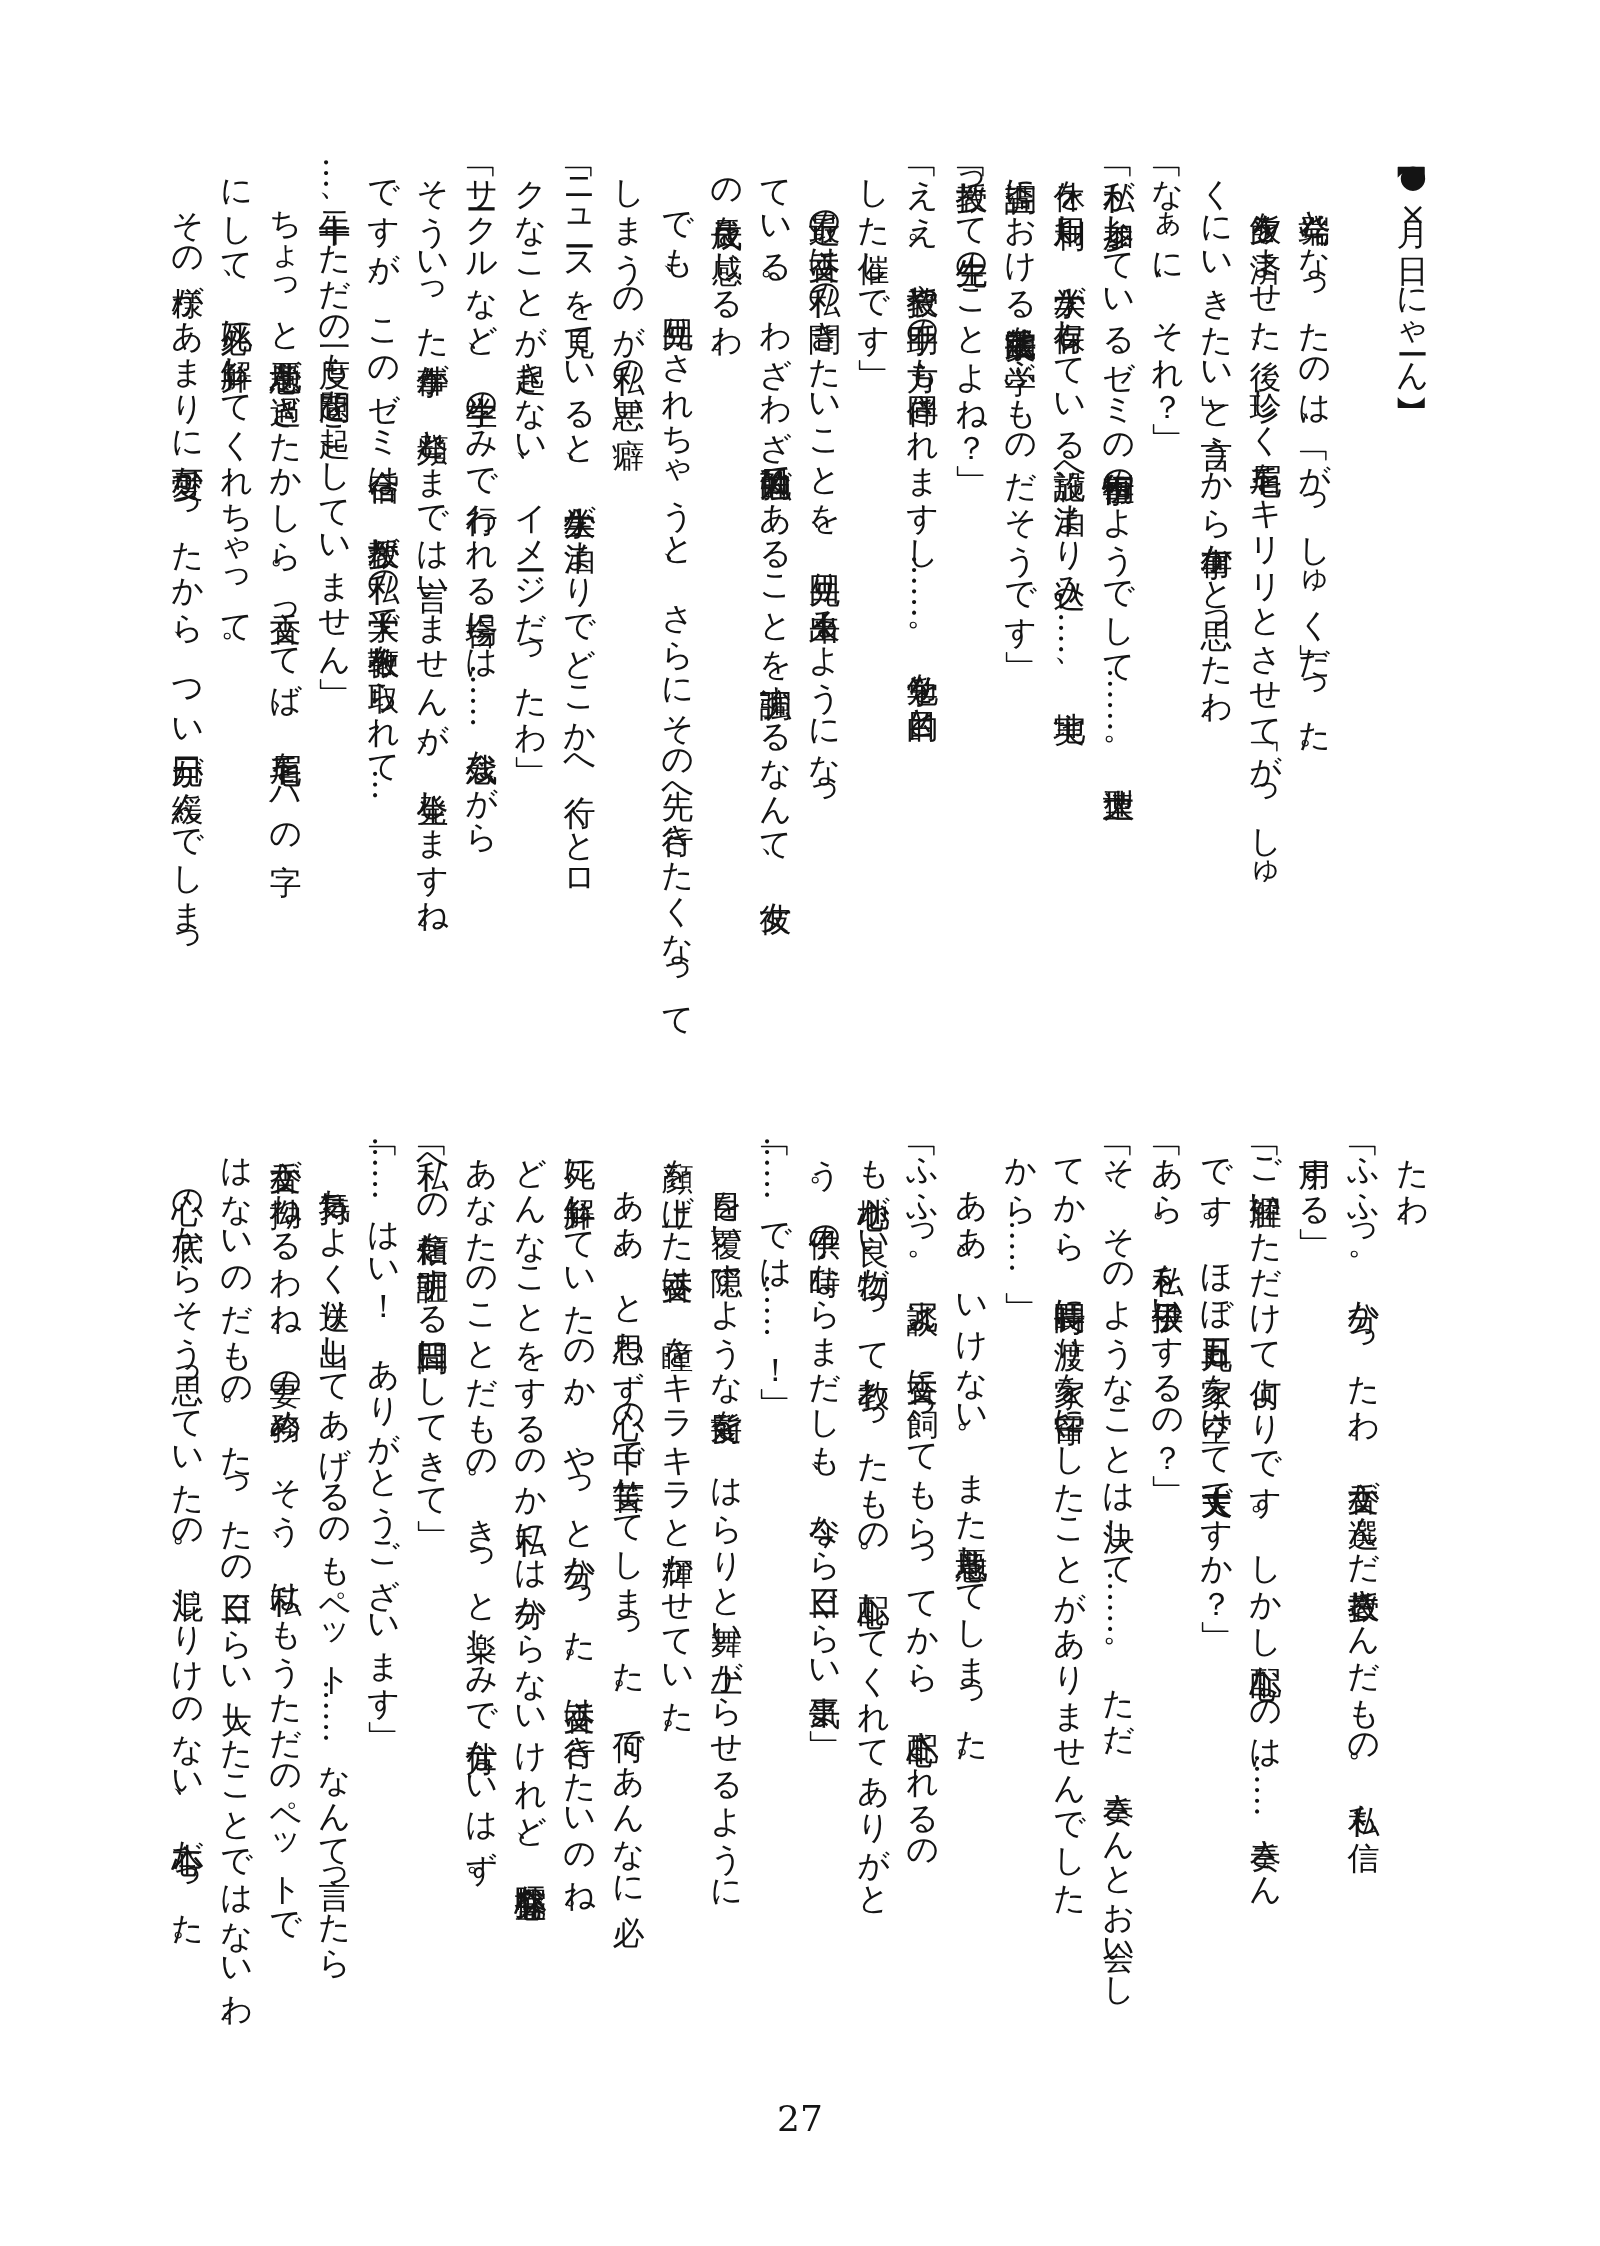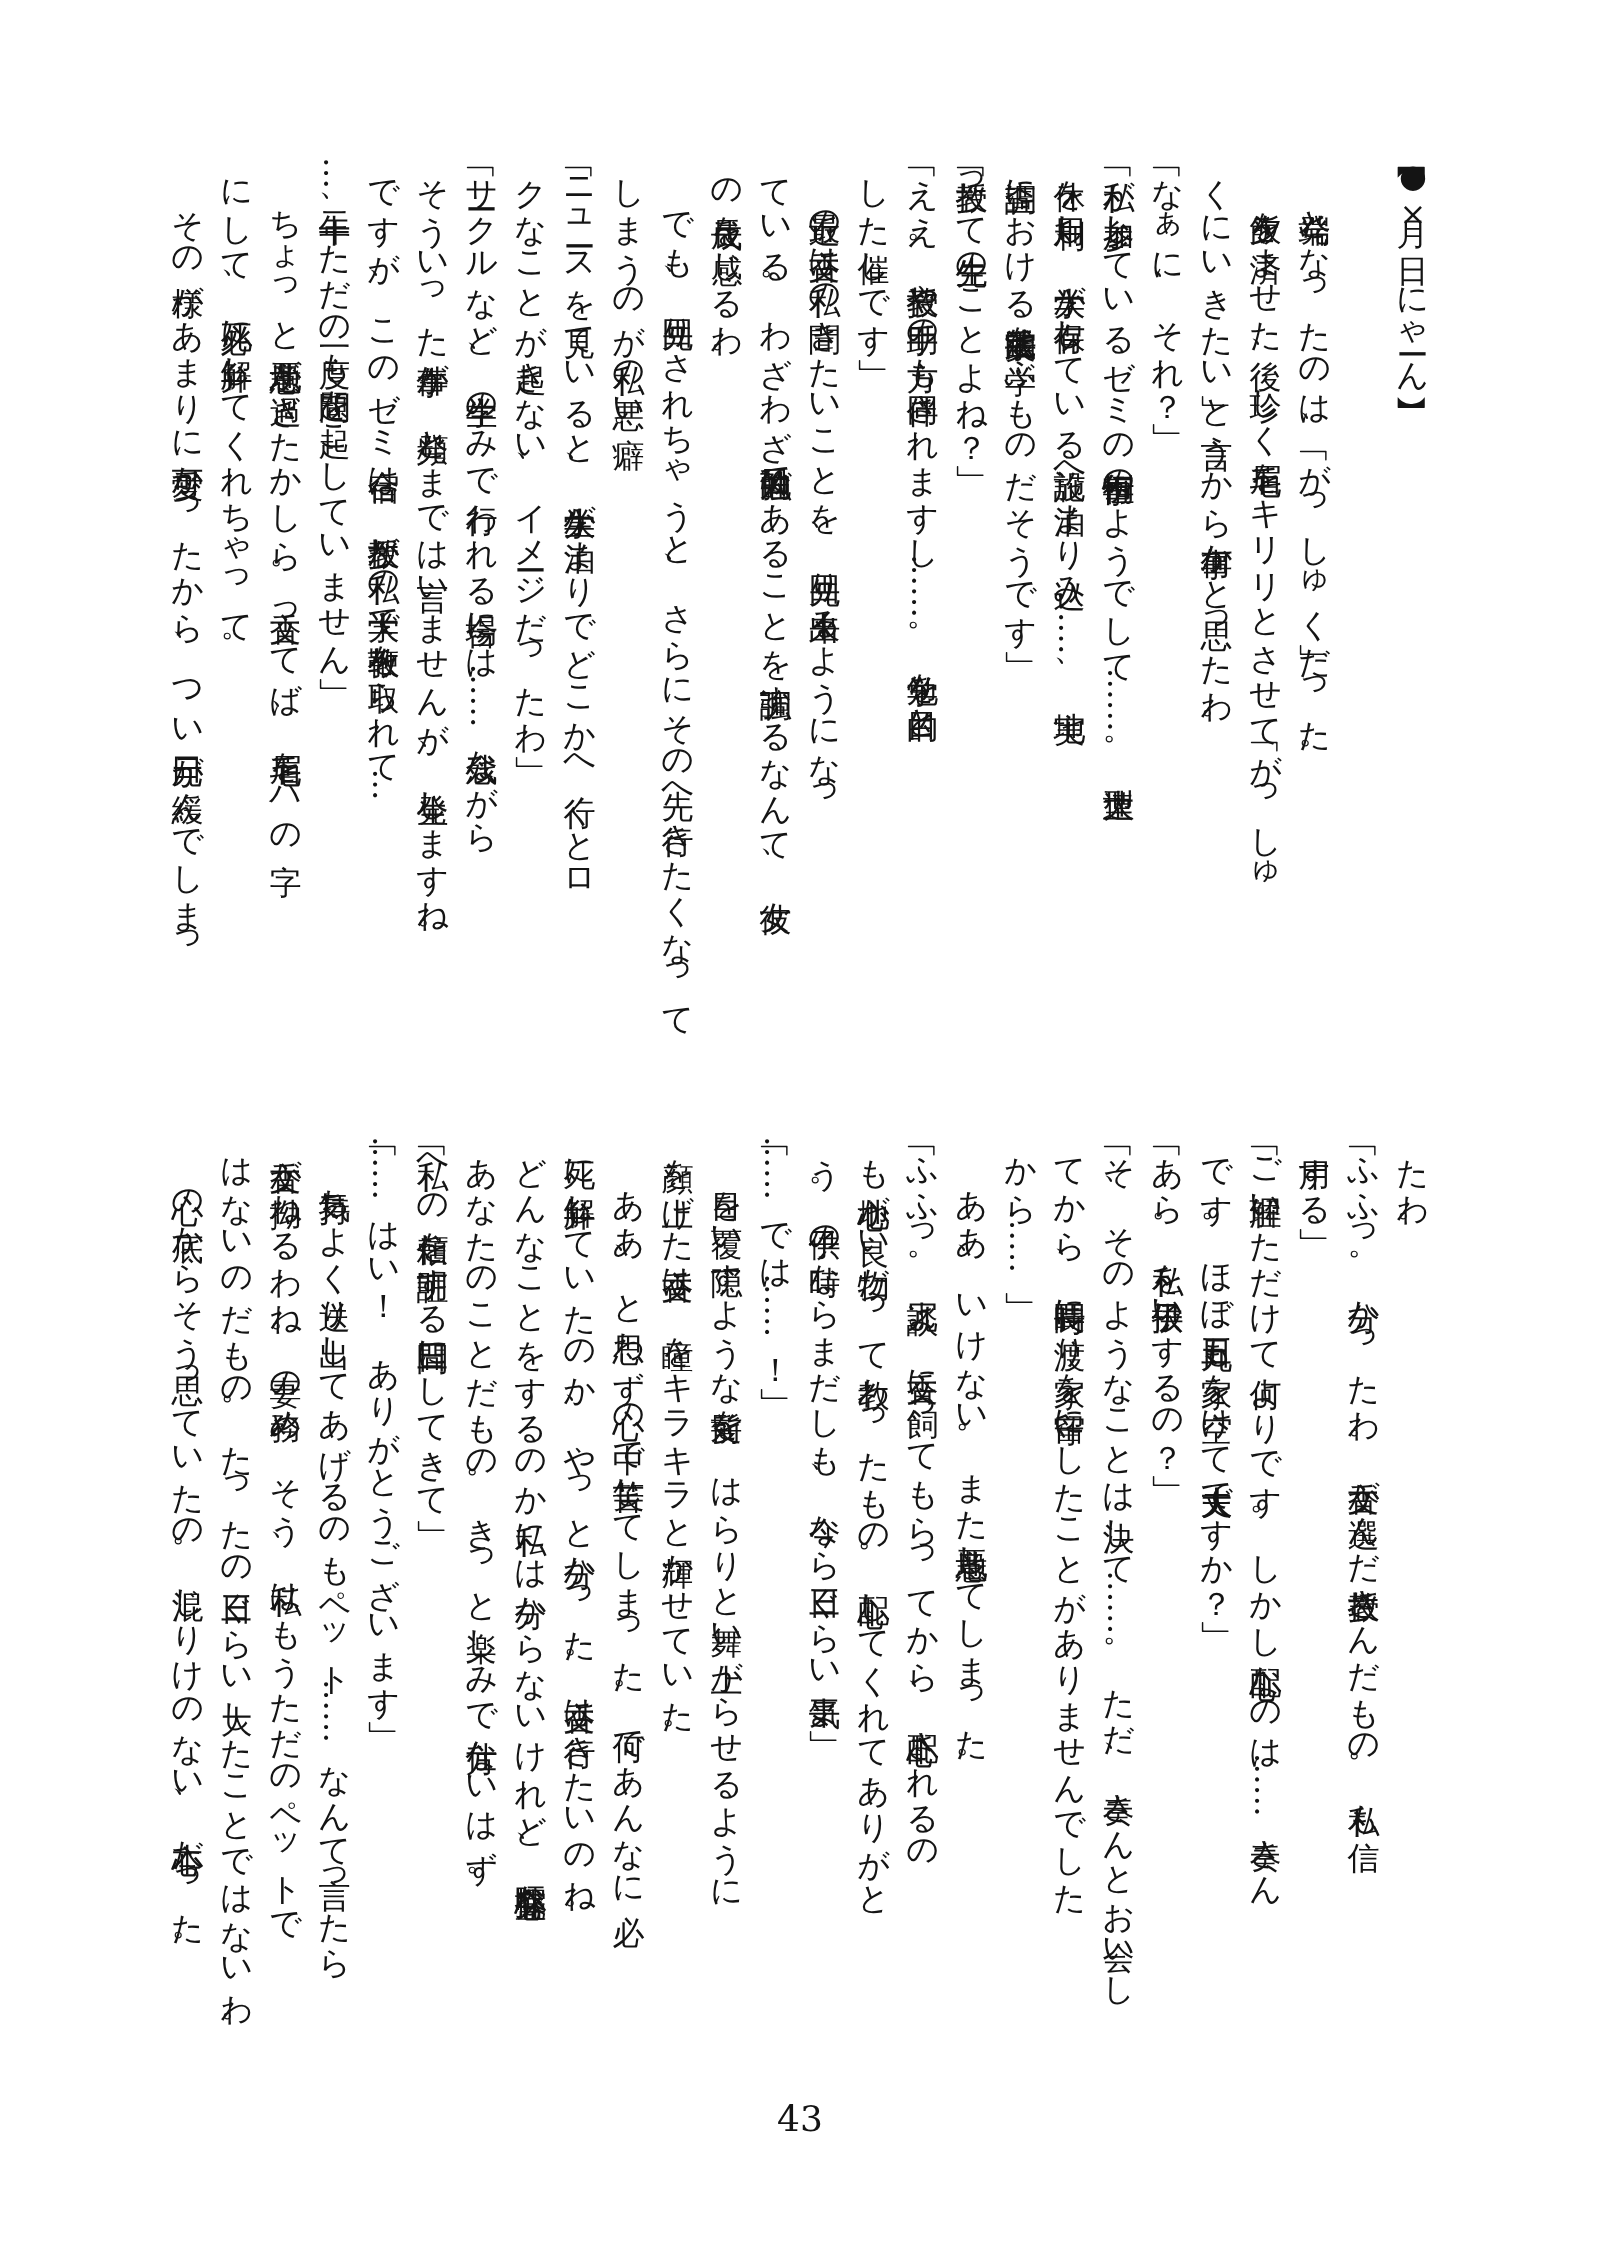--- a/index.html
+++ b/index.html
@@ -105,15 +105,15 @@
     <div class="vline">どんなことをするのか私には分からないけれど、探究心旺盛な</div>
     <div class="vline">あなたのことだもの。きっと楽しみで仕方ないはず。</div>
     <div class="vline">「私への信頼を証明する三日間にしてきて」</div>
     <div class="vline">「……はい！　ありがとうございます」</div>
     <div class="vline">　気持ちよく送り出してあげるのもペット……なんて言ったら</div>
     <div class="vline">文香が拗ねるわね。妻の務め。そう、私はもうただのペットで</div>
     <div class="vline">はないのだもの。たったの三日ぐらい大したことではないわ。</div>
     <div class="vline">　心の底からそう思っていたの。混じりけのない、本心だった。</div>
   </div>
 
-  <div id="page-number">43</div>
+  <div id="page-number">27</div>
 
 </div>
 
 </body></html>

